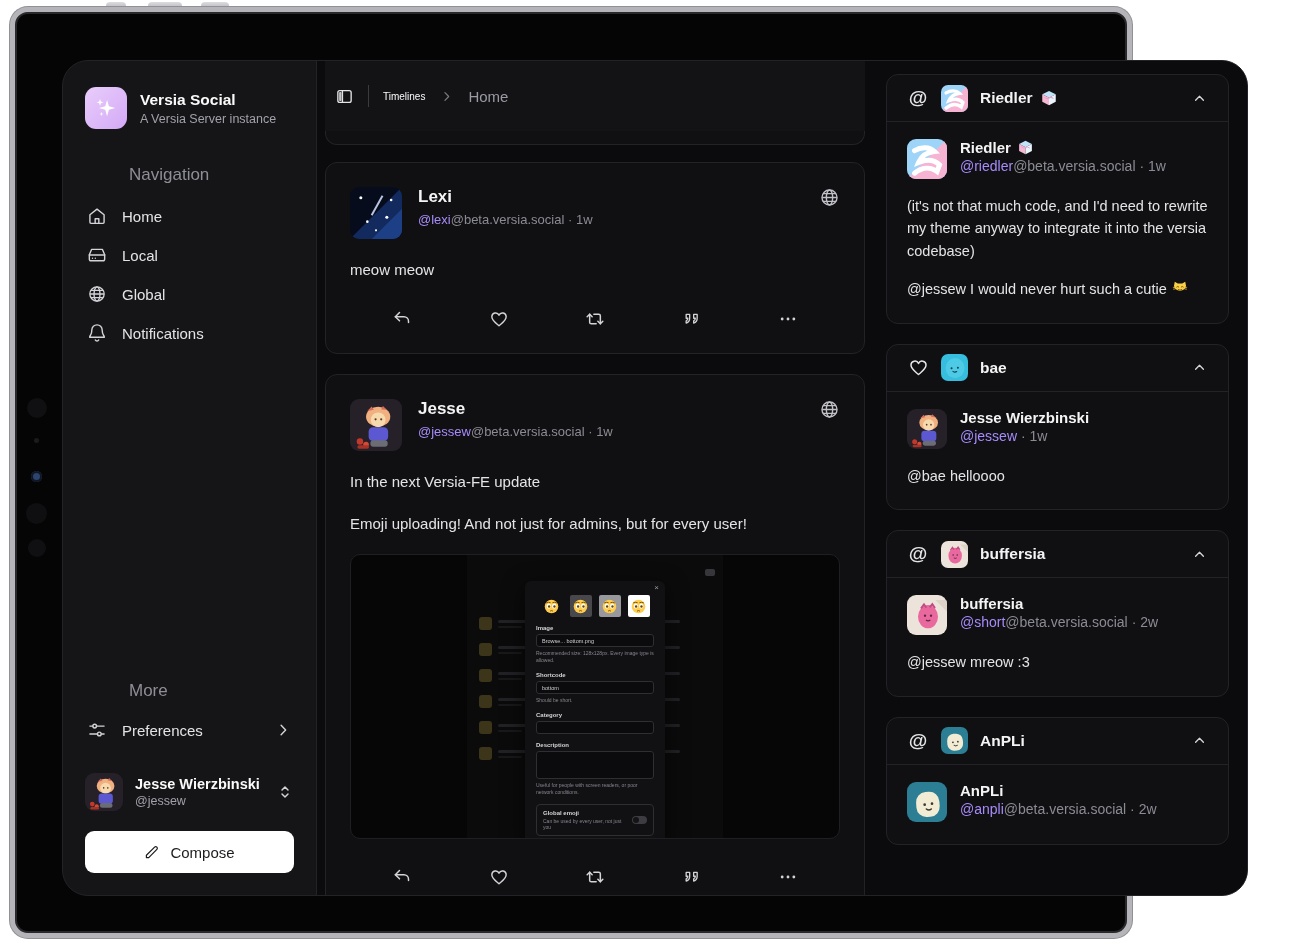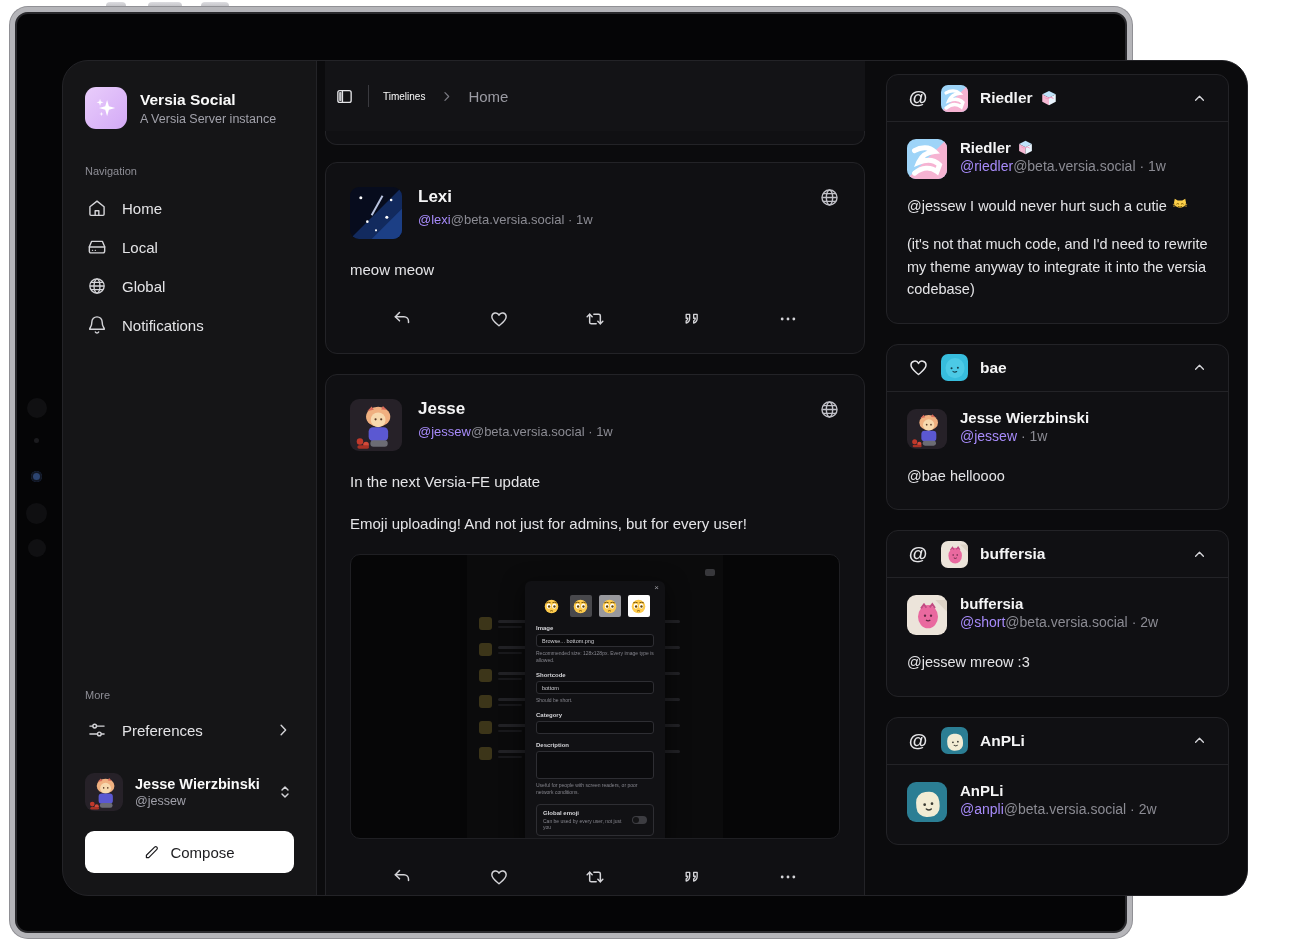--- a/index.html
+++ b/index.html
@@ -18,21 +18,21 @@
   .app { position:absolute; left:47px; top:48px; width:1186px; height:836px;
     background:#151517; border:1px solid #232327; border-radius:26px; overflow:hidden; display:flex; }
 
   
   .sidebar { width:253px; flex-shrink:0; padding:26px 22px 22px; display:flex; flex-direction:column; }
   .brand { display:flex; gap:13px; align-items:center; }
   .brand-logo { width:42px; height:42px; border-radius:11px; flex-shrink:0;
     background:linear-gradient(135deg,#e9cdfb,#d3a9f6); display:flex; align-items:center; justify-content:center; }
   .brand-name { font-size:15.5px; font-weight:700; color:#fafafa; }
   .brand-tag { font-size:12.5px; color:#a1a1aa; margin-top:3px; }
-  .sec-label { font-size:11px; color:#8e8e96; }
+  .sec-label { font-size:17px; color:#8e8e96;margin-left:44px; }
   .nav { margin-top:13px; }
   .nav-item { display:flex; align-items:center; gap:15px; padding:8px 2px; margin-bottom:3px;
     font-size:15px; color:#e4e4e7; border-radius:8px; cursor:pointer; }
   .nav-item svg, .pref-row svg.lead { flex-shrink:0; }
   .spacer { flex:1; }
   .pref-row { display:flex; align-items:center; gap:15px; padding:9px 2px; font-size:15px; color:#e4e4e7; cursor:pointer; }
   .pref-row .chev { margin-left:auto; }
   .user-row { display:flex; align-items:center; gap:12px; margin-top:24px; cursor:pointer; }
   .user-name { font-size:14.5px; font-weight:700; color:#fafafa; }
   .user-handle { font-size:12.5px; color:#a1a1aa; margin-top:2px; }
@@ -627,26 +627,26 @@
                 <span>
                   <div class="nb-name">
                       <span>Riedler</span>
                       <svg width="17" height="17" viewBox="0 0 24 24">
                         <use href="#e-cube"></use>
                       </svg>
                     </div>
                   <div class="nb-handle"><span class="hl">@riedler</span><span>@beta.versia.social</span> <span>· 1w</span></div>
                 </span>
               </div>
+              <p>(it's not that much code, and I'd need to rewrite my theme anyway to integrate it into the versia codebase)</p>
               <p><span>@jessew I would never hurt such a cutie</span> <span class="inline-emoji">
                     <svg width="18" height="18" viewBox="0 0 24 24">
                       <use href="#e-cat"></use>
                     </svg>
                   </span></p>
-              <p>(it's not that much code, and I'd need to rewrite my theme anyway to integrate it into the versia codebase)</p>
             </div>
           </div>
 
           <div class="notif-card">
             <div class="notif-head">
               <span class="notif-type">
                   <svg width="21" height="21" viewBox="0 0 24 24" color="#e4e4e7">
                     <use href="#i-heart"></use>
                   </svg>
                 </span>

